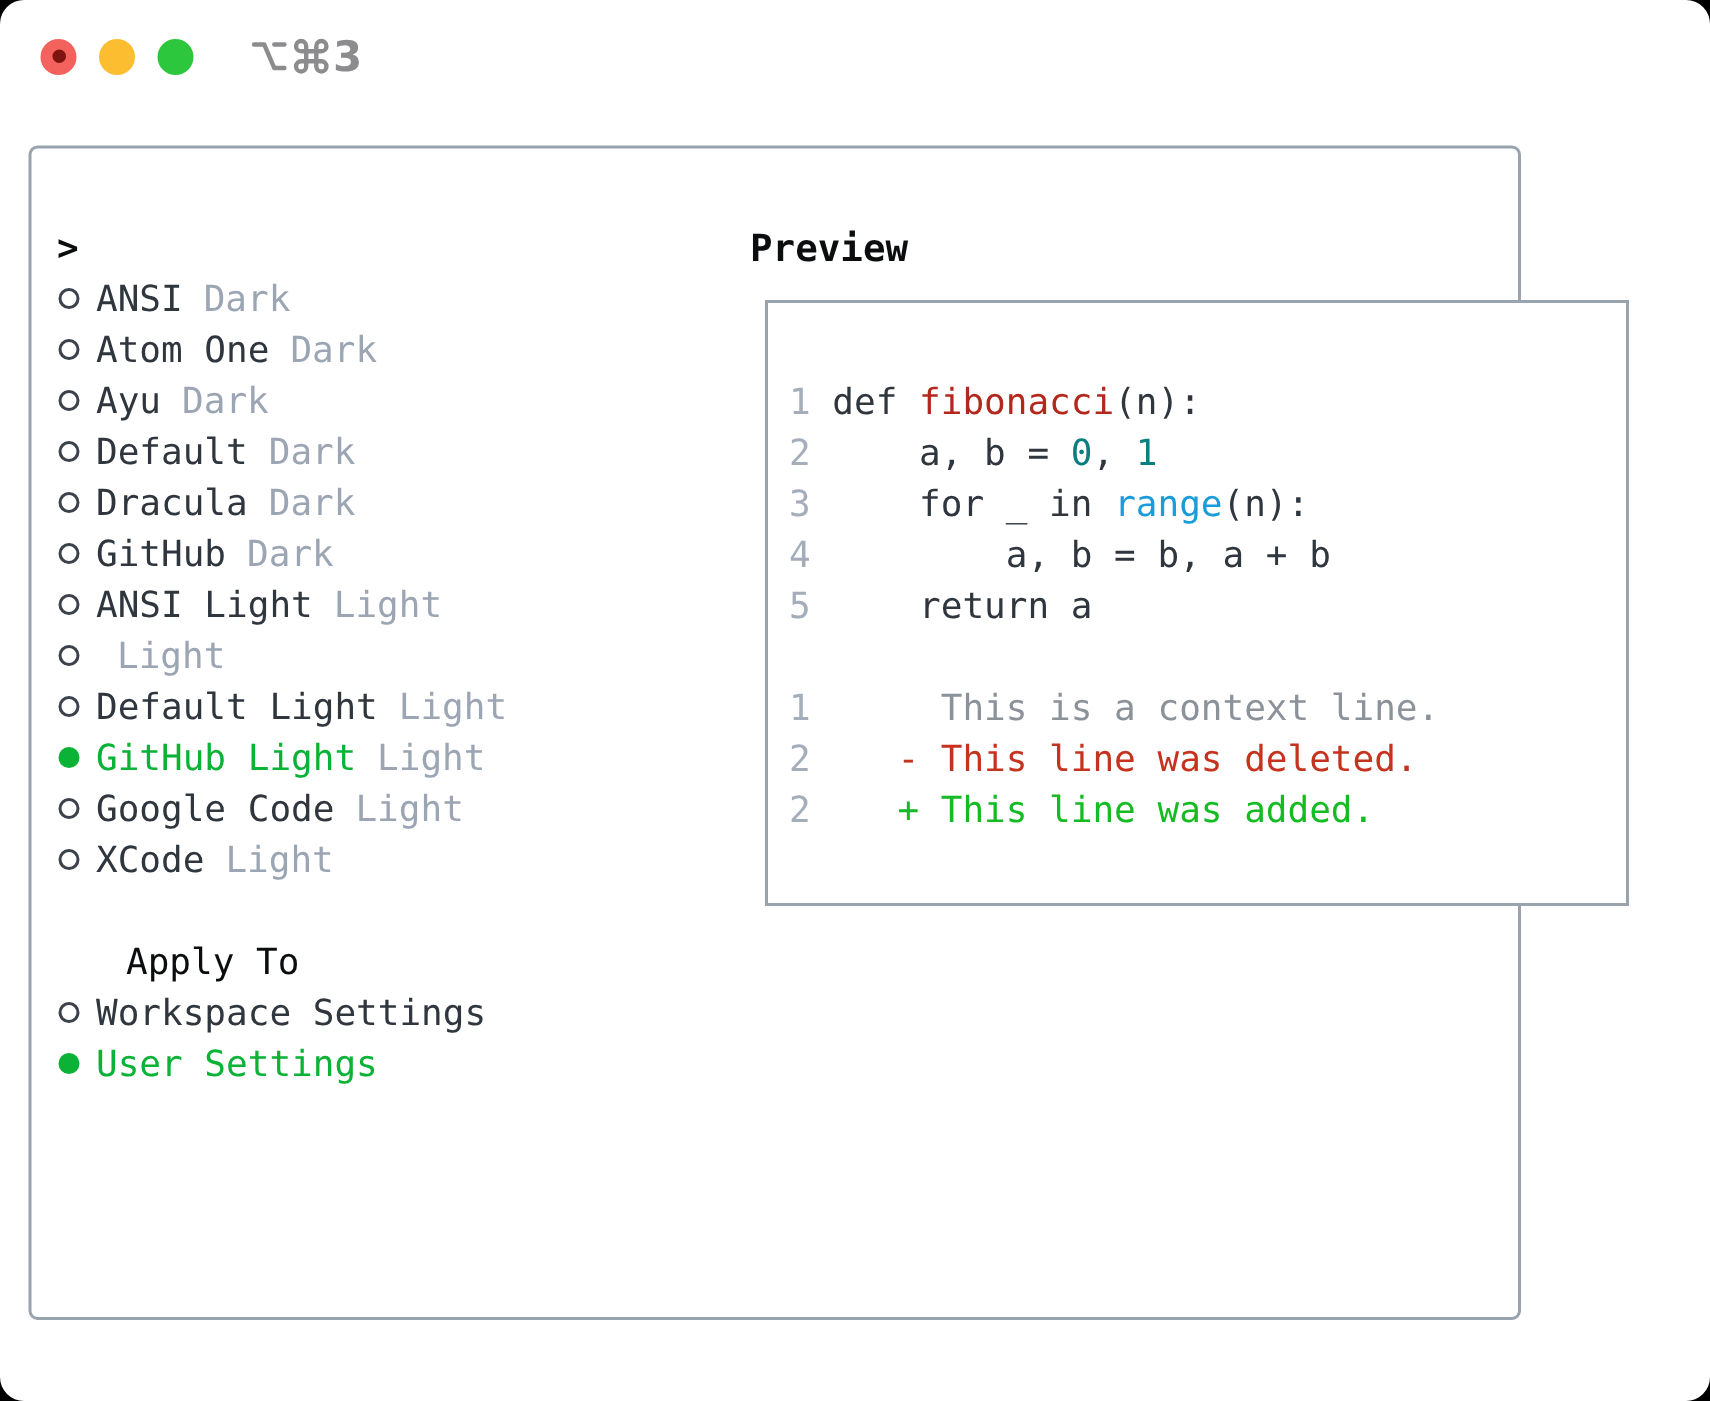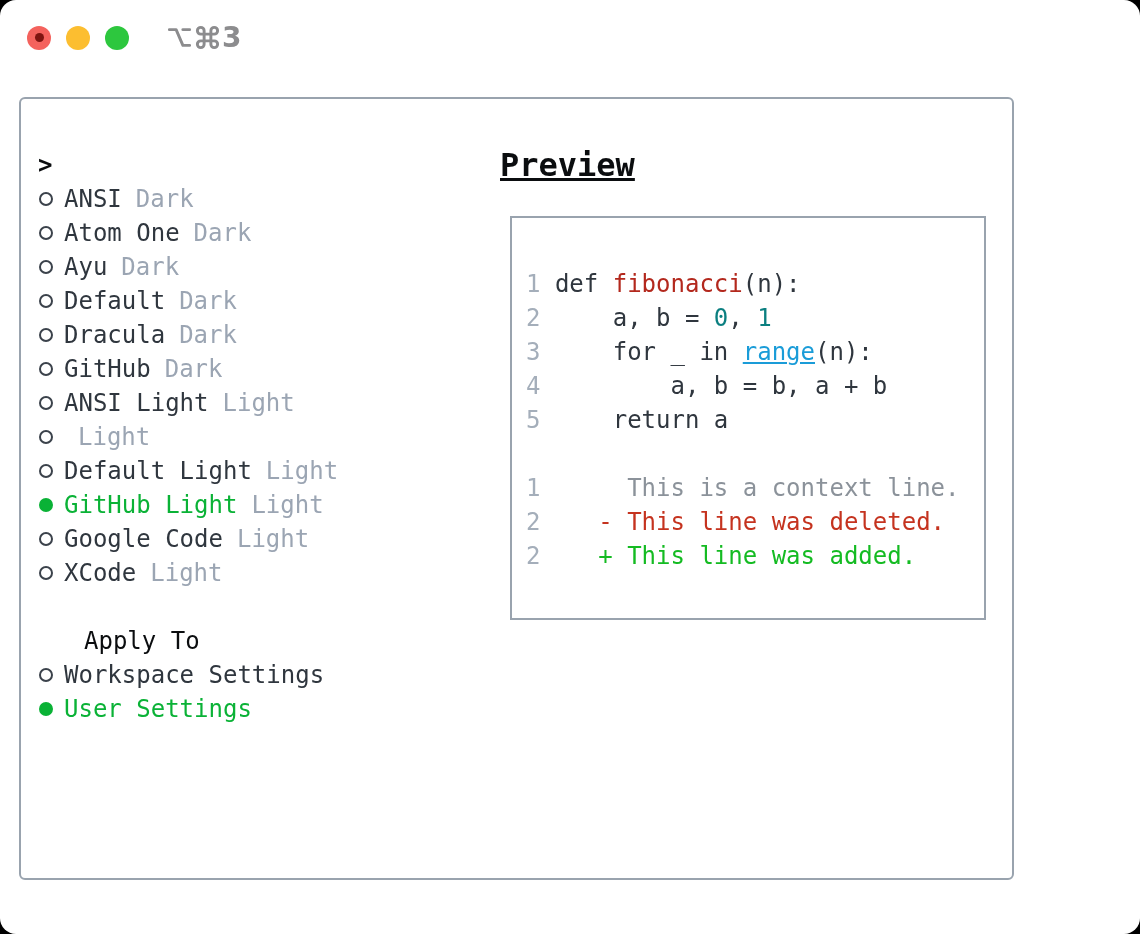--- a/index.html
+++ b/index.html
@@ -81,41 +81,41 @@
   .tag{color:var(--muted-gray);margin-left:14px;white-space:pre;}
   .hint{
     margin-top:0;
     color:var(--muted-gray);
     font-size:24px;line-height:34px;
   }
   
   .preview-title{
     position:absolute;left:479px;top:49px;
     height:34px;display:flex;align-items:center;
-    font-size:32px;font-weight:bold;color:var(--heading-black);text-decoration:underline;
+    font-size:25px;font-weight:bold;color:var(--heading-black);
   }
   .code-box{
-    position:absolute;left:489px;top:117px;
-    width:476px;height:404px;
+    position:absolute;left:489px;top:101px;
+    width:576px;height:404px;
     border:2px solid var(--border-gray);
     box-sizing:border-box;
     background:#fff;
     padding:49px 0 0 14px;
     overflow:hidden;
   }
   .code-line{
     height:34px;line-height:34px;
     font-size:24px;white-space:pre;
   }
   .seg{white-space:pre;}
   .seg-lineno{color:var(--linenum-gray);}
   .seg-plain{color:var(--text-dark);}
   .seg-function{color:var(--code-function-red);}
   .seg-number{color:var(--code-number-teal);}
-  .seg-builtin{color:var(--code-builtin-blue);text-decoration:underline;}
+  .seg-builtin{color:var(--code-builtin-blue);}
   .seg-context{color:var(--context-gray);}
   .seg-deleted{color:var(--diff-deleted-red);}
   .seg-added{color:var(--diff-added-green);}
 </style>
 </head>
 <body>
 
 <div class="window">
 
   <div class="titlebar">

